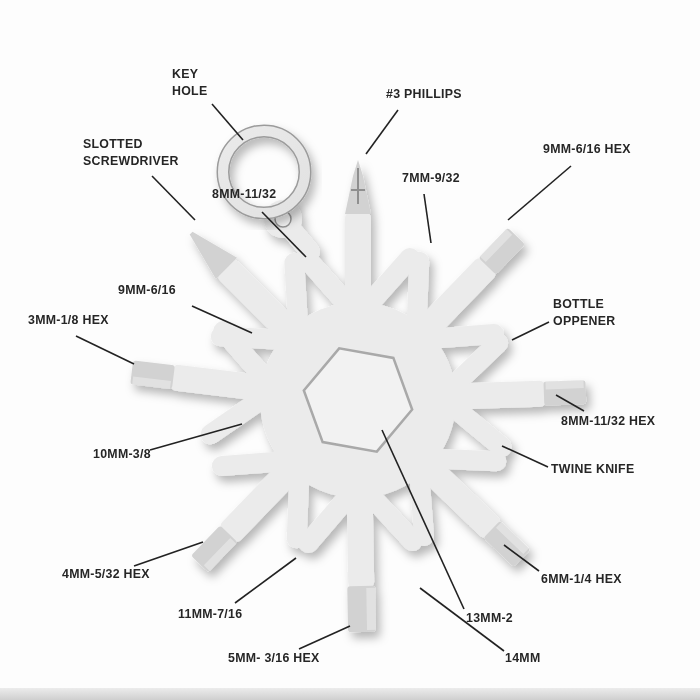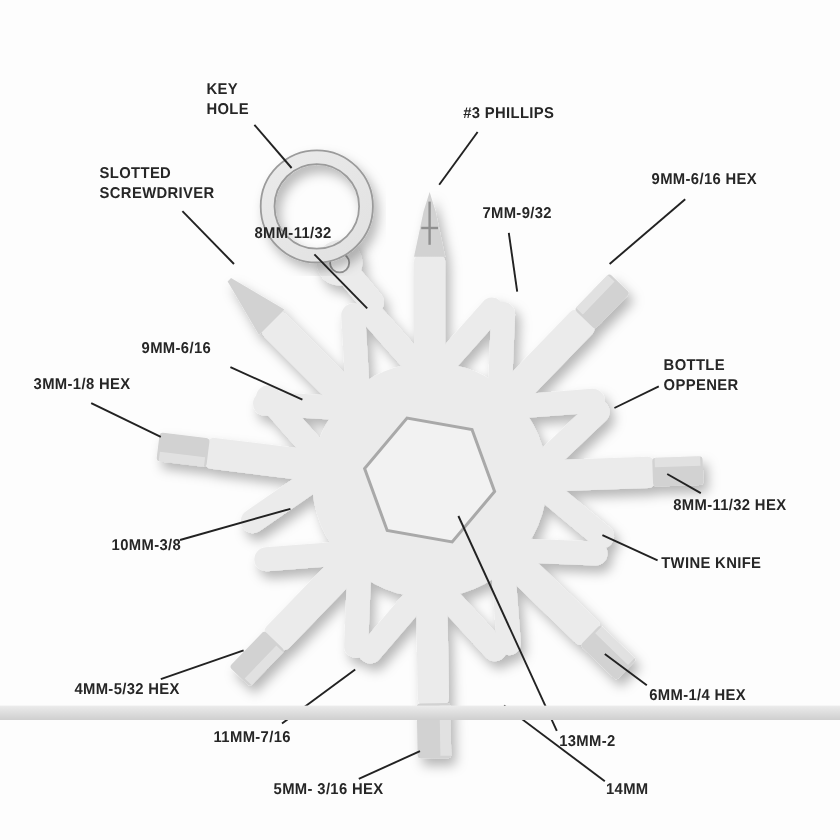--- a/index.html
+++ b/index.html
@@ -2,21 +2,21 @@
 <html><head>
 <meta charset="utf-8">
 <style>
   html,body{margin:0;padding:0;}
   body{
     width:700px;height:700px;overflow:hidden;
     background:#fdfdfd;
     font-family:"Liberation Sans","DejaVu Sans",sans-serif;
     position:relative;
   }
-  .canvas{position:absolute;inset:0;width:700px;height:600px;}
+  .canvas{position:absolute;inset:0;width:700px;height:700px;}
   svg.layer{position:absolute;left:0;top:0;}
   .label{
     position:absolute;
     font-size:13px;
     font-weight:bold;
     letter-spacing:.3px;
     color:#262626;
     white-space:pre-line;
     line-height:1.3;
     transform:scaleX(.95);

